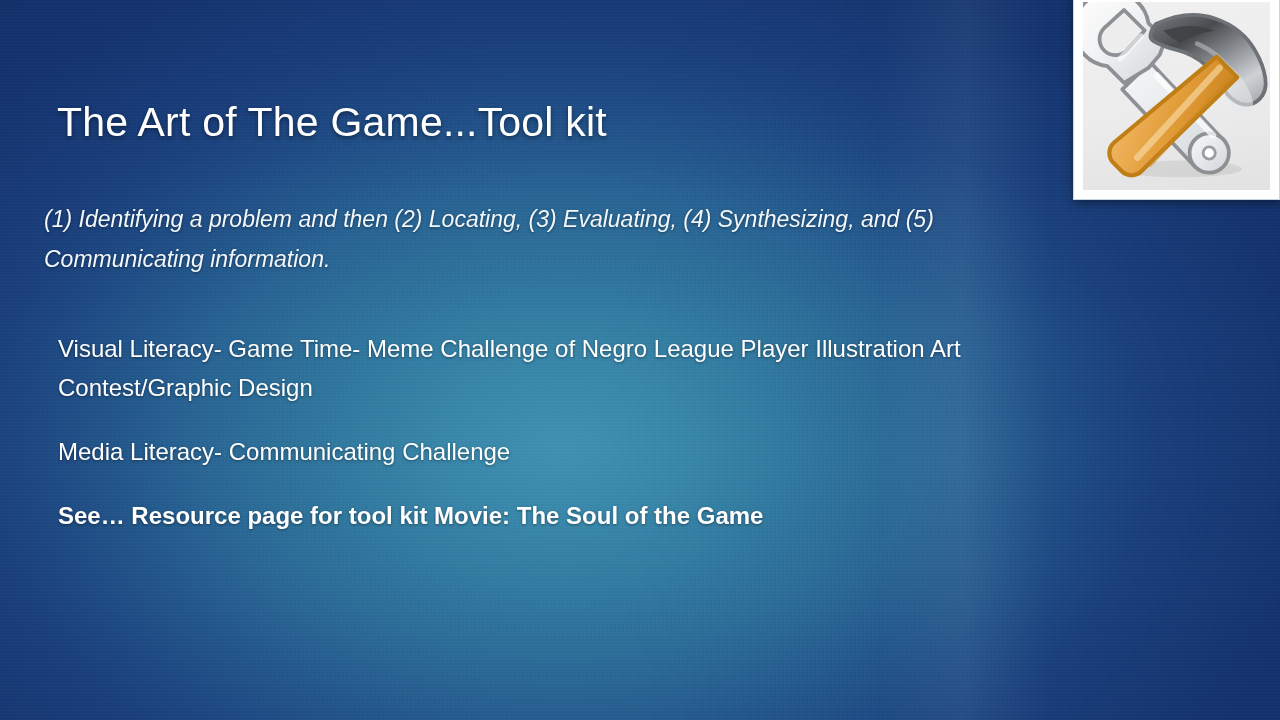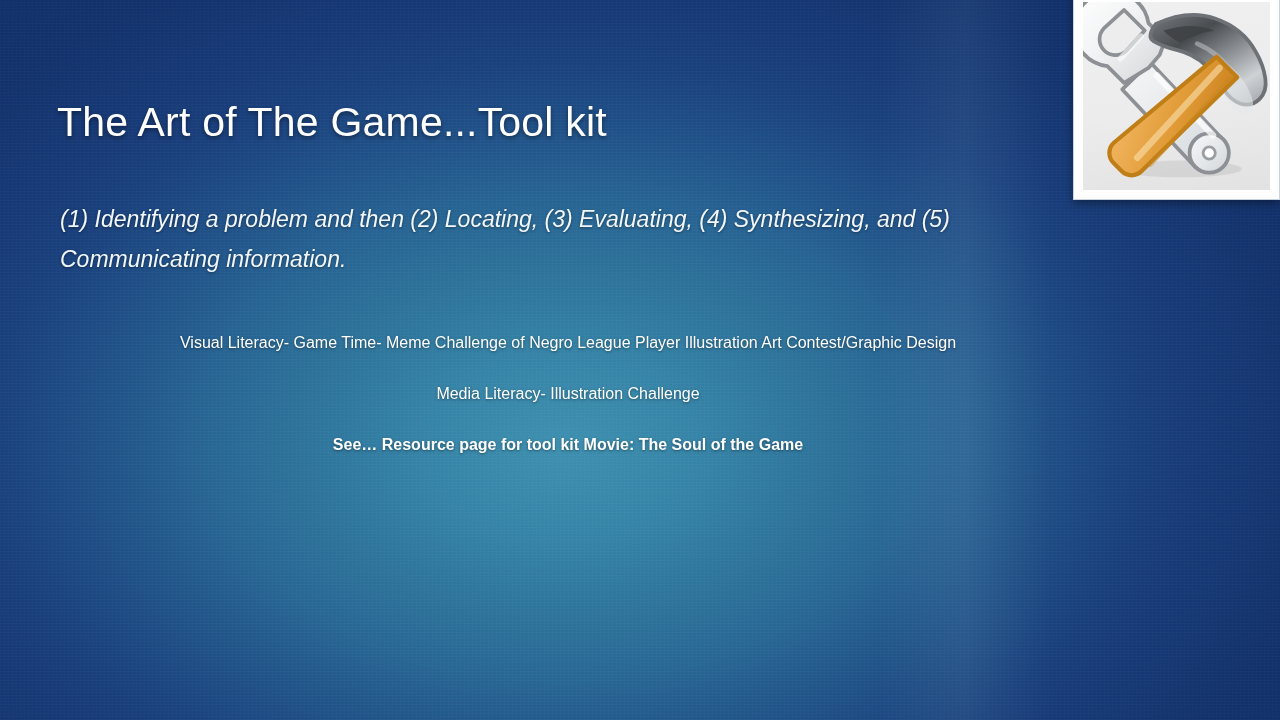--- a/index.html
+++ b/index.html
@@ -63,46 +63,45 @@
     font-size: 41px;
     font-weight: 300;
     letter-spacing: .2px;
     line-height: 1.12;
     text-shadow: 0 2px 4px rgba(0,0,0,.45);
     white-space: nowrap;
   }
 
   .subtitle {
     position: absolute;
-    left: 60px;
+    left: 44px;
     top: 200px;
     width: 1010px;
     color: #f2f7fb;
     font-size: 23px;
     font-style: italic;
     font-weight: 400;
     line-height: 1.72;
     text-shadow: 0 1px 3px rgba(0,0,0,.42);
   }
 
   .body-list {
     position: absolute;
     left: 58px;
     top: 330px;
     width: 1020px;
   }
 
   .body-line {
     color: #ffffff;
-    font-size: 16px;
+    font-size: 24px;
     font-weight: 400;
     line-height: 1.62;
     margin-bottom: 25px;
     text-shadow: 0 1px 3px rgba(0,0,0,.42);
-    text-align: center;
   }
 
   .body-line.bold {
     font-weight: 700;
     margin-bottom: 0;
   }
 
   .body-line:last-child { margin-bottom: 9px; }
 
   
@@ -149,21 +148,21 @@
   <div id="vignette"></div>
 
   <div id="content">
 
     <div class="title">The Art of The Game...Tool kit</div>
 
     <div class="subtitle">(1) Identifying a problem and then (2) Locating, (3) Evaluating, (4) Synthesizing, and (5) Communicating information.</div>
 
     <div class="body-list">
       <div class="body-line">Visual Literacy- Game Time- Meme Challenge of Negro League Player Illustration Art Contest/Graphic Design</div>
-      <div class="body-line">Media Literacy- Illustration Challenge</div>
+      <div class="body-line">Media Literacy- Communicating Challenge</div>
       <div class="body-line bold">See… Resource page for tool kit Movie:  The Soul of the Game</div>
     </div>
 
   </div>
 
   <div id="green-sliver"></div>
 
   <div id="picture-frame">
     <div id="picture-inner">
       <svg viewBox="0 0 200 200" xmlns="http://www.w3.org/2000/svg">

